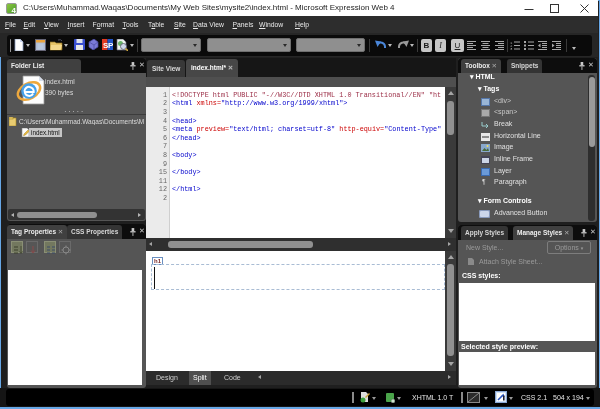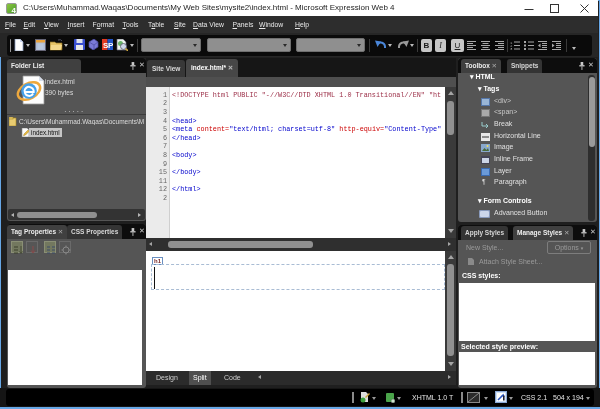--- a/index.html
+++ b/index.html
@@ -300,22 +300,23 @@
   <div class="ln" style="top:38.1px;">5</div>
   <div class="ln" style="top:46.7px;">6</div>
   <div class="ln" style="top:55.3px;">7</div>
   <div class="ln" style="top:63.9px;">8</div>
   <div class="ln" style="top:72.5px;">9</div>
   <div class="ln" style="top:81.1px;">15</div>
   <div class="ln" style="top:89.7px;">11</div>
   <div class="ln" style="top:98.3px;">12</div>
   <div class="ln" style="top:106.9px;">2</div>
   <div class="cl" style="top:3.7px;"><span class="d">&lt;!DOCTYPE html PUBLIC "-//W3C//DTD XHTML 1.0 Transitional//EN" "ht</span></div>
+  <div class="cl" style="top:12.3px;"><span class="t">&lt;html</span> <span class="a">xmlns=</span><span class="t">"http://www.w3.org/1999/xhtml"&gt;</span></div>
   <div class="cl" style="top:29.5px;"><span class="t">&lt;head&gt;</span></div>
-  <div class="cl" style="top:38.1px;"><span class="t">&lt;meta</span> <span class="a">content=</span><span class="t">"text/html; charset=utf-8"</span> <span class="a">http-equiv=</span><span class="t">"Content-Type"</span></div>
+  <div class="cl" style="top:38.1px;"><span class="t">&lt;meta</span> <span class="a">preview=</span><span class="t">"text/html; charset=utf-8"</span> <span class="a">http-equiv=</span><span class="t">"Content-Type"</span></div>
   <div class="cl" style="top:46.7px;"><span class="t">&lt;/head&gt;</span></div>
   <div class="cl" style="top:63.9px;"><span class="t">&lt;body&gt;</span></div>
   <div class="cl" style="top:81.1px;"><span class="t">&lt;/body&gt;</span></div>
   <div class="cl" style="top:98.3px;"><span class="t">&lt;/html&gt;</span></div>
 </div>
 
 <div class="abs" style="left:445px;top:87px;width:11px;height:151px;background:#3a3a3a;"></div>
 <div class="arr" style="left:448px;top:91px;border-left:3px solid transparent;border-right:3px solid transparent;border-bottom:4px solid #a5a5a5;"></div>
 <div class="sbthumb" style="left:447px;top:101px;width:7px;height:34px;"></div>
 <div class="arr" style="left:448px;top:229px;border-left:3px solid transparent;border-right:3px solid transparent;border-top:4px solid #a5a5a5;"></div>

